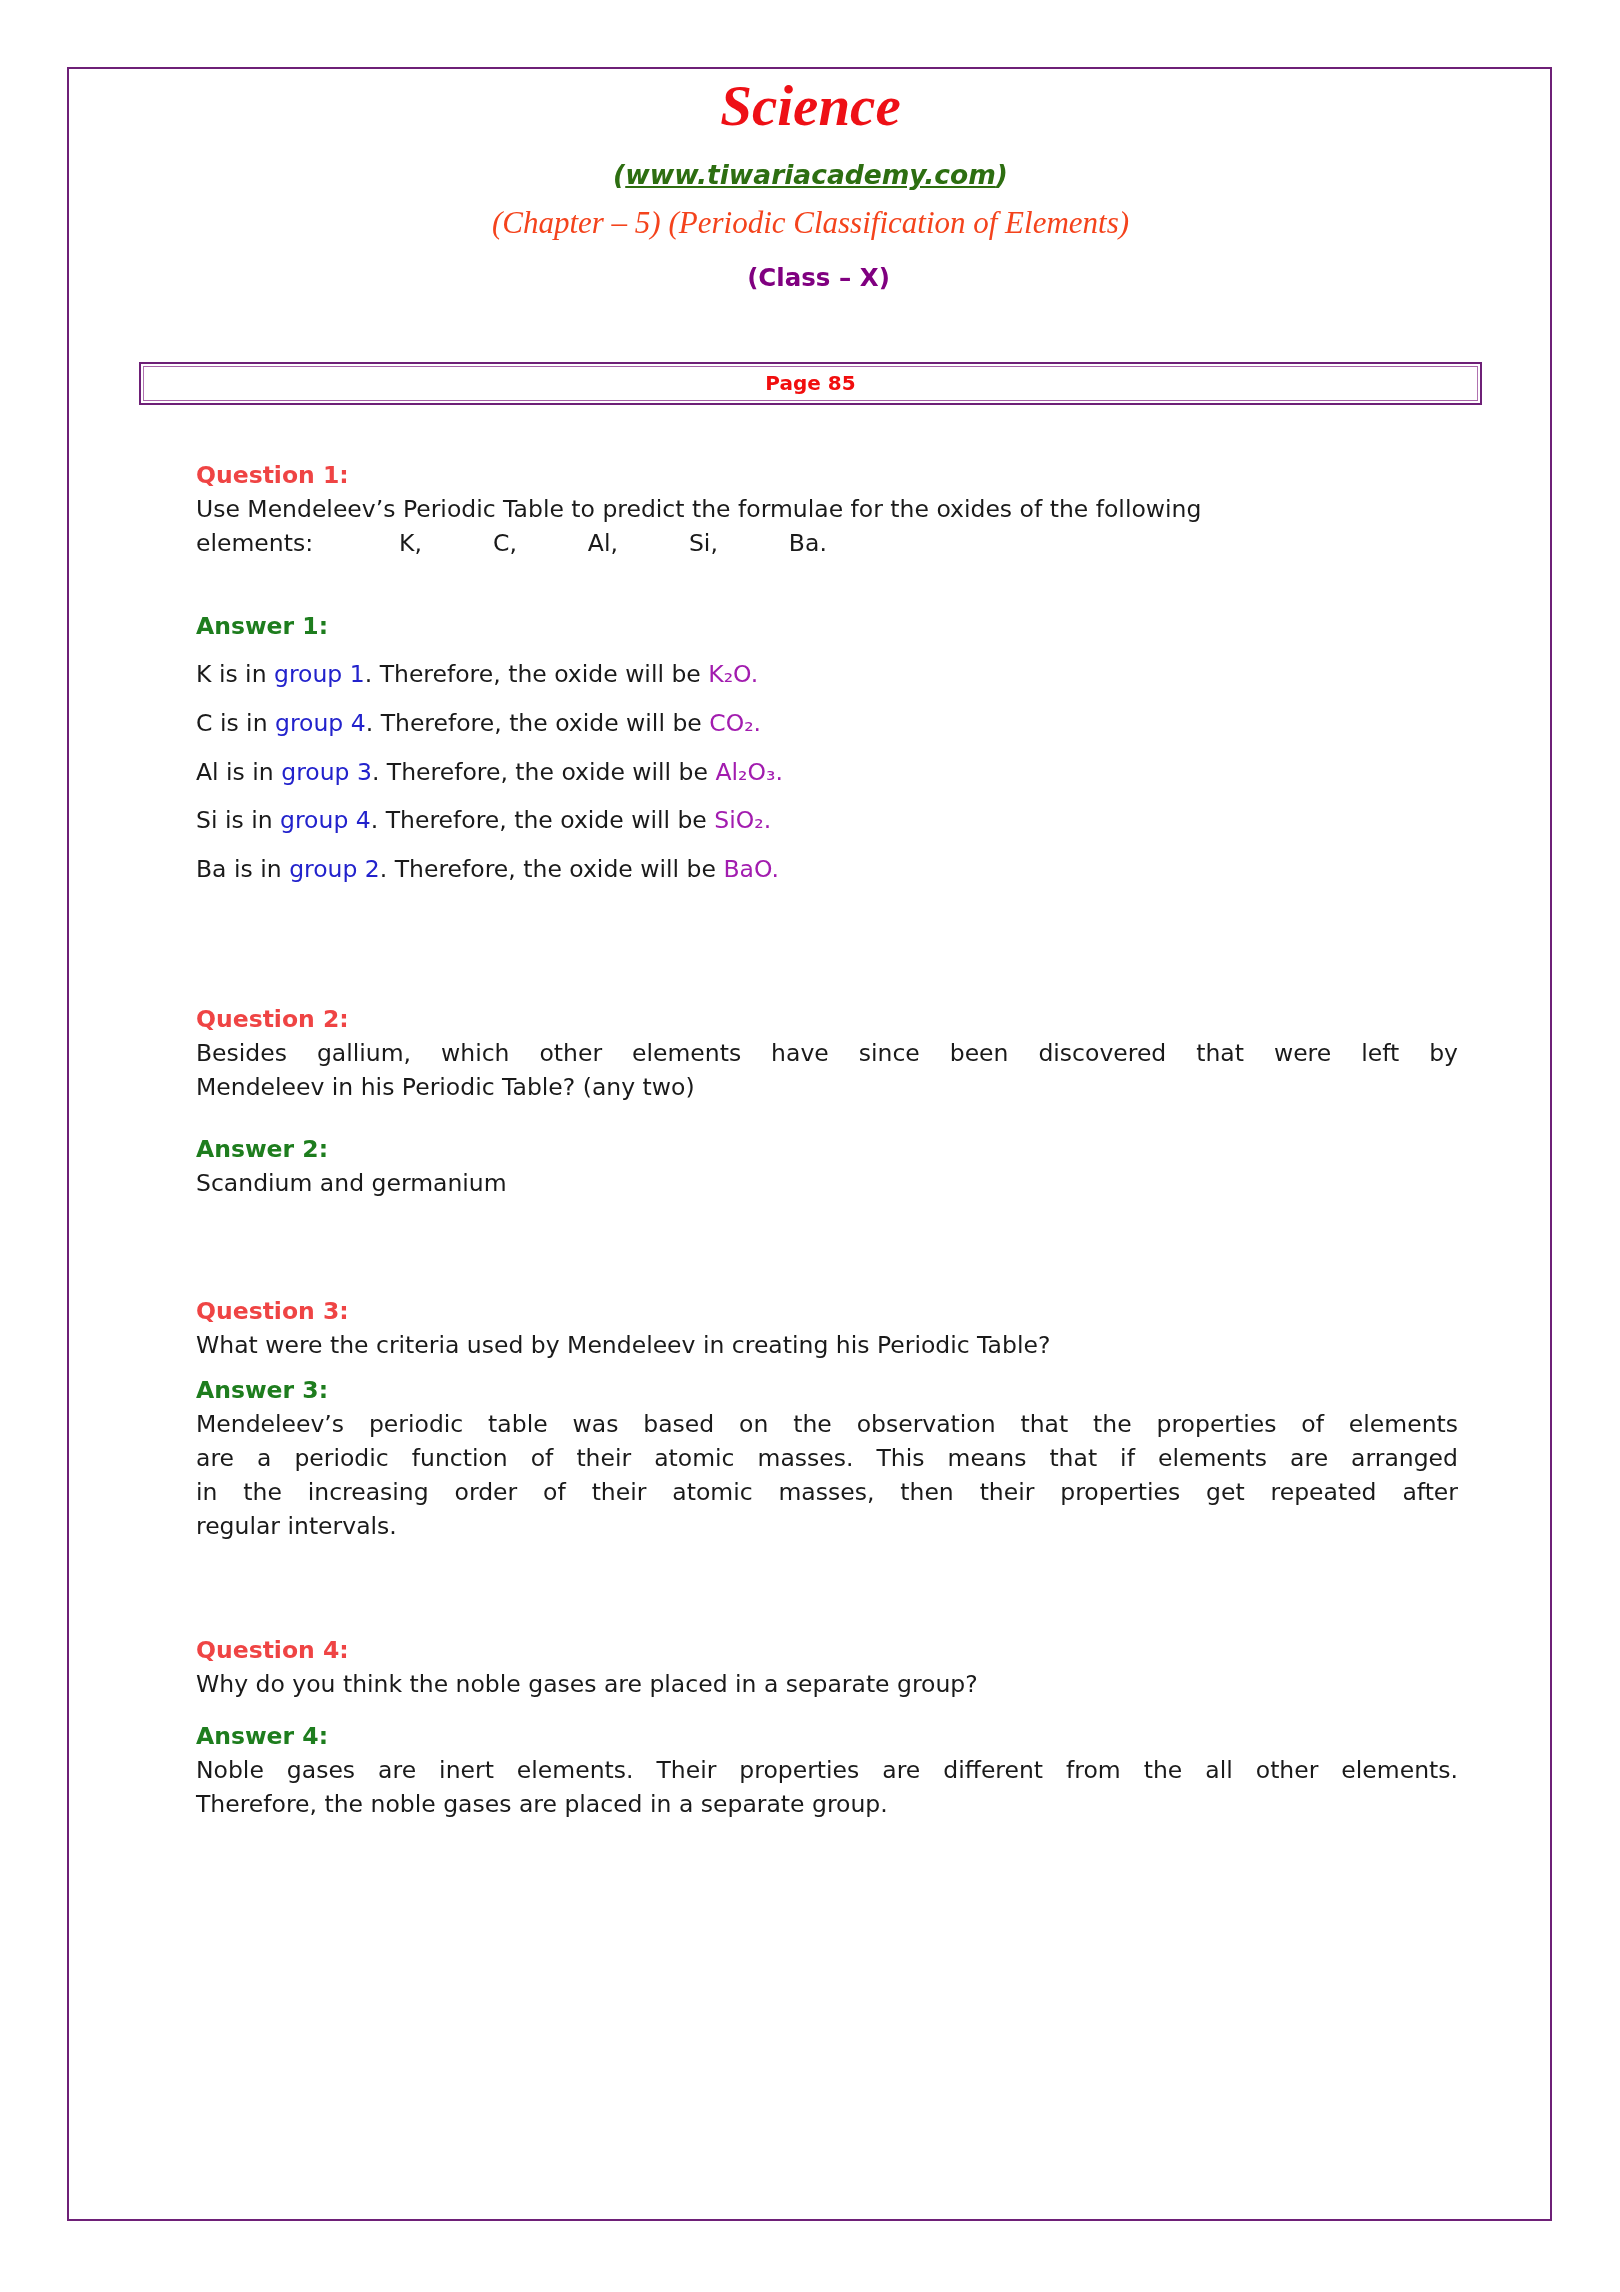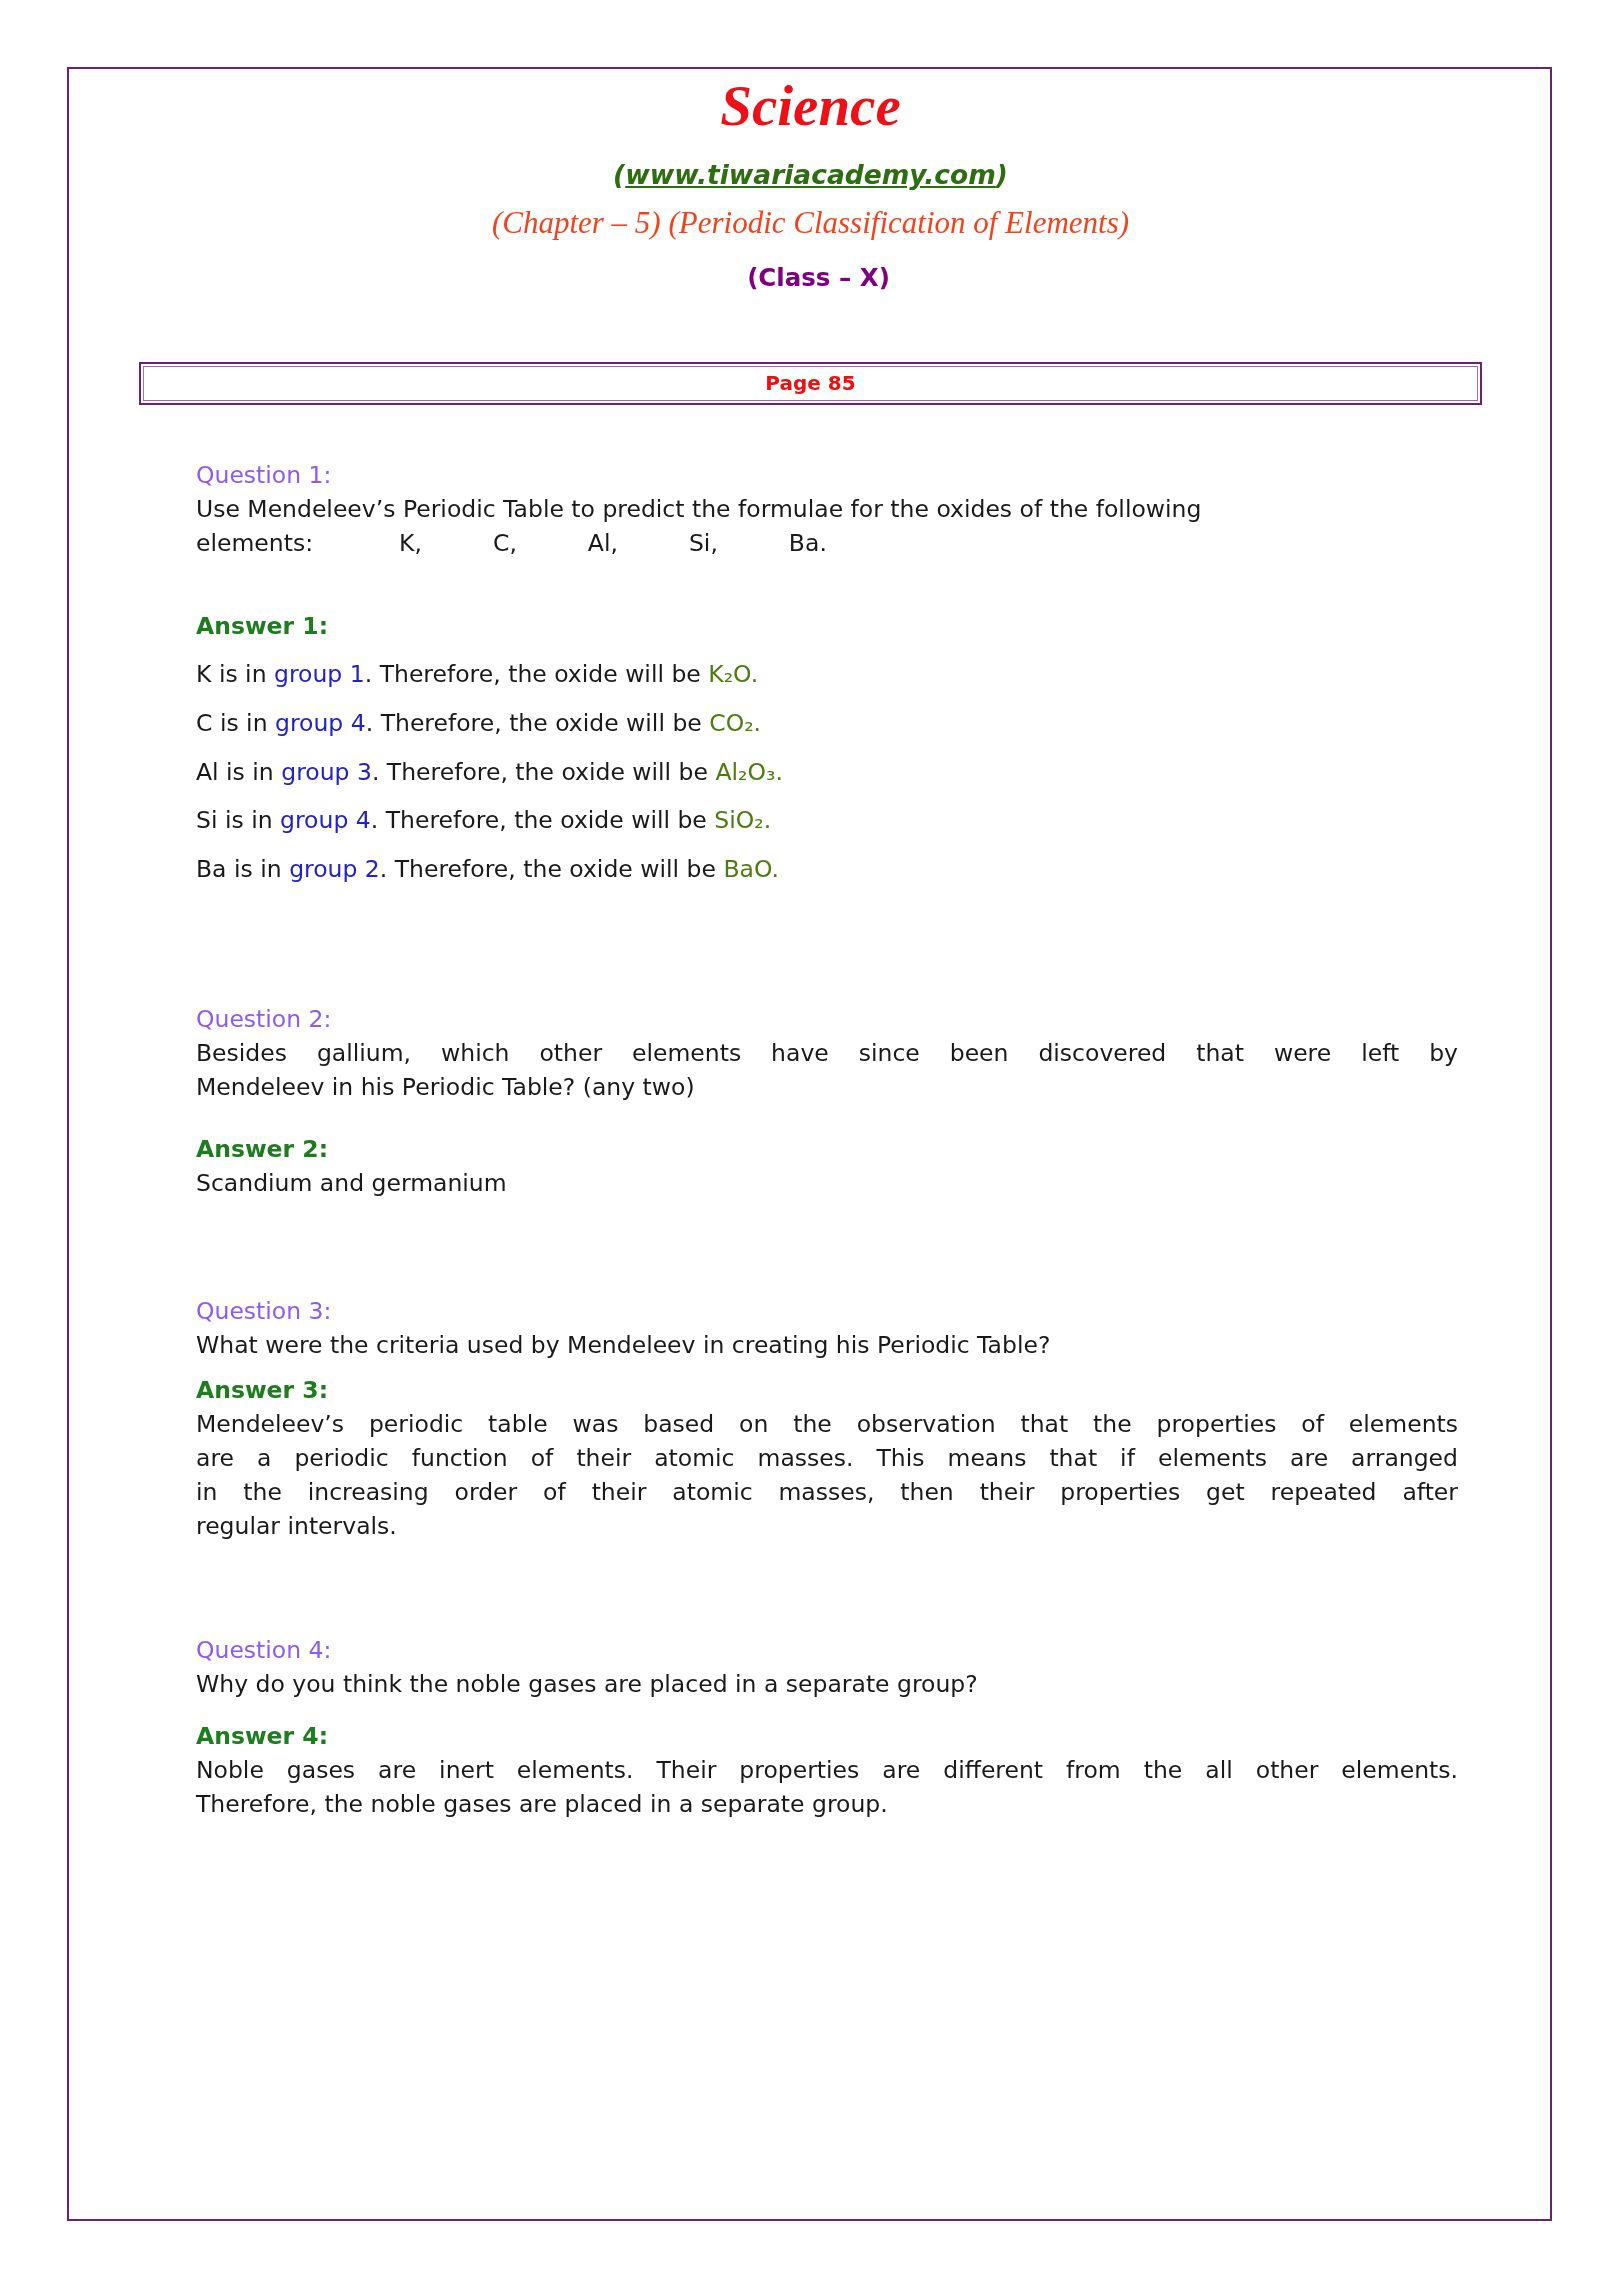--- a/index.html
+++ b/index.html
@@ -54,25 +54,25 @@
     height:39px;
     border:2.9px solid #6e2077;
     box-shadow: inset 0 0 0 2px #ffffff, inset 0 0 0 2.9px #a864a8;
     text-align:center;
     font-size:20px; line-height:39px; font-weight:bold;
     color:#f10e0e;
     background:#ffffff;
   }
   
   .main { padding:0 93px 0 126px; font-size:23.5px; line-height:34px; }
-  .q-label { font-weight:normal; color:#8b5cf6; }
+  .q-label { font-weight:bold; color:#ef4444; }
   .a-label { font-weight:bold; color:#1e7d1e; }
   .jl { text-align:justify; text-align-last:justify; }
   .grp { color:#2222cc; }
-  .frm { color:#4d7c0f; }
+  .frm { color:#a21caf; }
   .q-elements .el { display:inline-block; margin-left:71px; }
   .q-elements .el0 { margin-left:86px; }
   .sec1 .q-label { margin-top:53px; }
   .sec1 .a-label { margin-top:49px; }
   .sec1 .a-line  { margin-top:14.7px; }
   .sec2 .q-label { margin-top:116px; }
   .sec2 .a-label { margin-top:27.4px; }
   .sec3 .q-label { margin-top:94px; }
   .sec3 .a-label { margin-top:11.8px; }
   .sec4 .q-label { margin-top:90px; }

